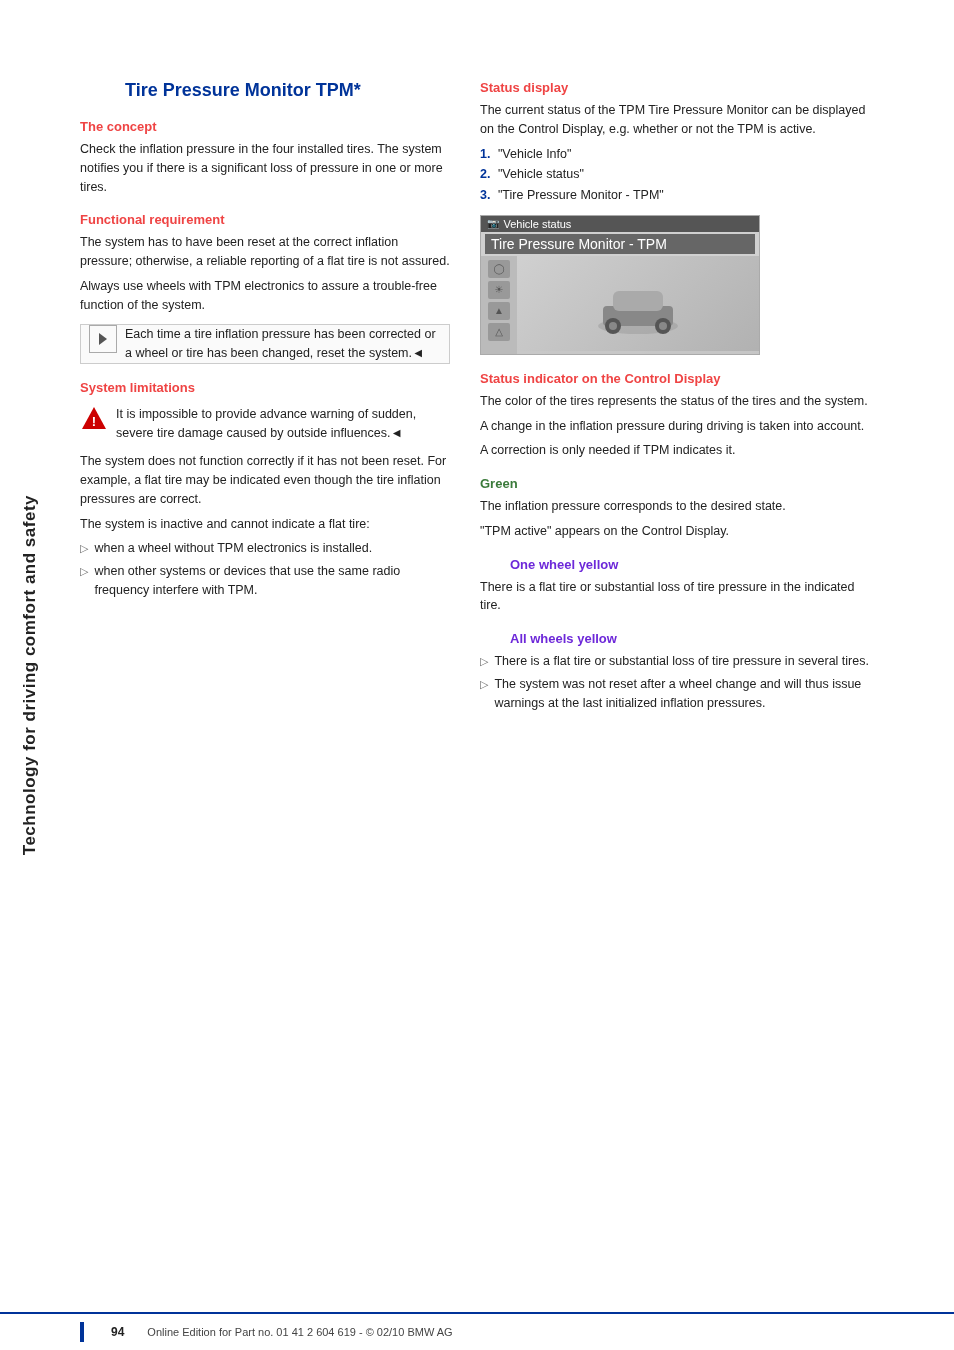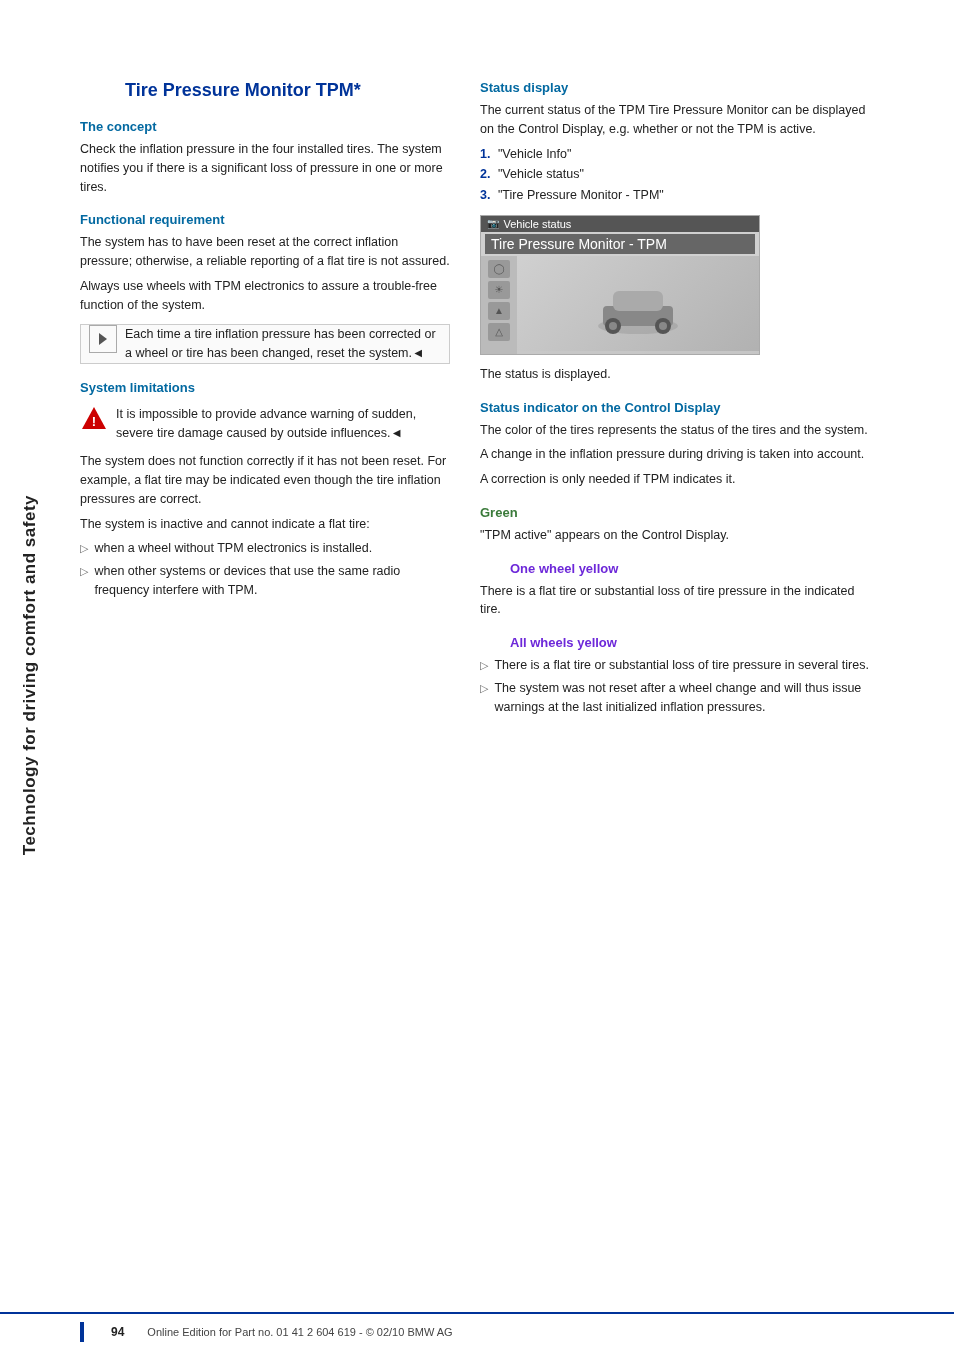--- a/index.html
+++ b/index.html
@@ -71,21 +71,21 @@
       font-weight: bold;
       color: #003399;
       margin-bottom: 18px;
       margin-left: 45px;
     }
 
     
     .section-heading {
       font-size: 13px;
       font-weight: bold;
-      color: #0369a1;
+      color: #ef4444;
       margin-bottom: 6px;
       margin-top: 16px;
     }
 
     .section-heading:first-child {
       margin-top: 0;
     }
 
     
     .heading-green {
@@ -420,28 +420,28 @@
                   <circle cx="75" cy="45" r="4" fill="#888"></circle>
                 </svg>
               </div>
               <div class="screen-status-bar">
                 <span>Status: TPM active</span>
               </div>
             </div>
           </div>
         </div>
 
-        <p class="body-text">The status is displayed.</p>
 
         <div class="section-heading">Status indicator on the Control Display</div>
         <p class="body-text">The color of the tires represents the status of the tires and the system.</p>
         <p class="body-text">A change in the inflation pressure during driving is taken into account.</p>
         <p class="body-text">A correction is only needed if TPM indicates it.</p>
 
         <div class="section-heading heading-green">Green</div>
+        <p class="body-text">The inflation pressure corresponds to the desired state.</p>
         <p class="body-text">"TPM active" appears on the Control Display.</p>
 
         <div class="section-heading heading-orange">One wheel yellow</div>
         <p class="body-text">There is a flat tire or substantial loss of tire pressure in the indicated tire.</p>
 
         <div class="section-heading heading-orange">All wheels yellow</div>
         <ul class="triangle-list">
           <li>
             <span class="tri">▷</span>
             <span>There is a flat tire or substantial loss of tire pressure in several tires.</span>

